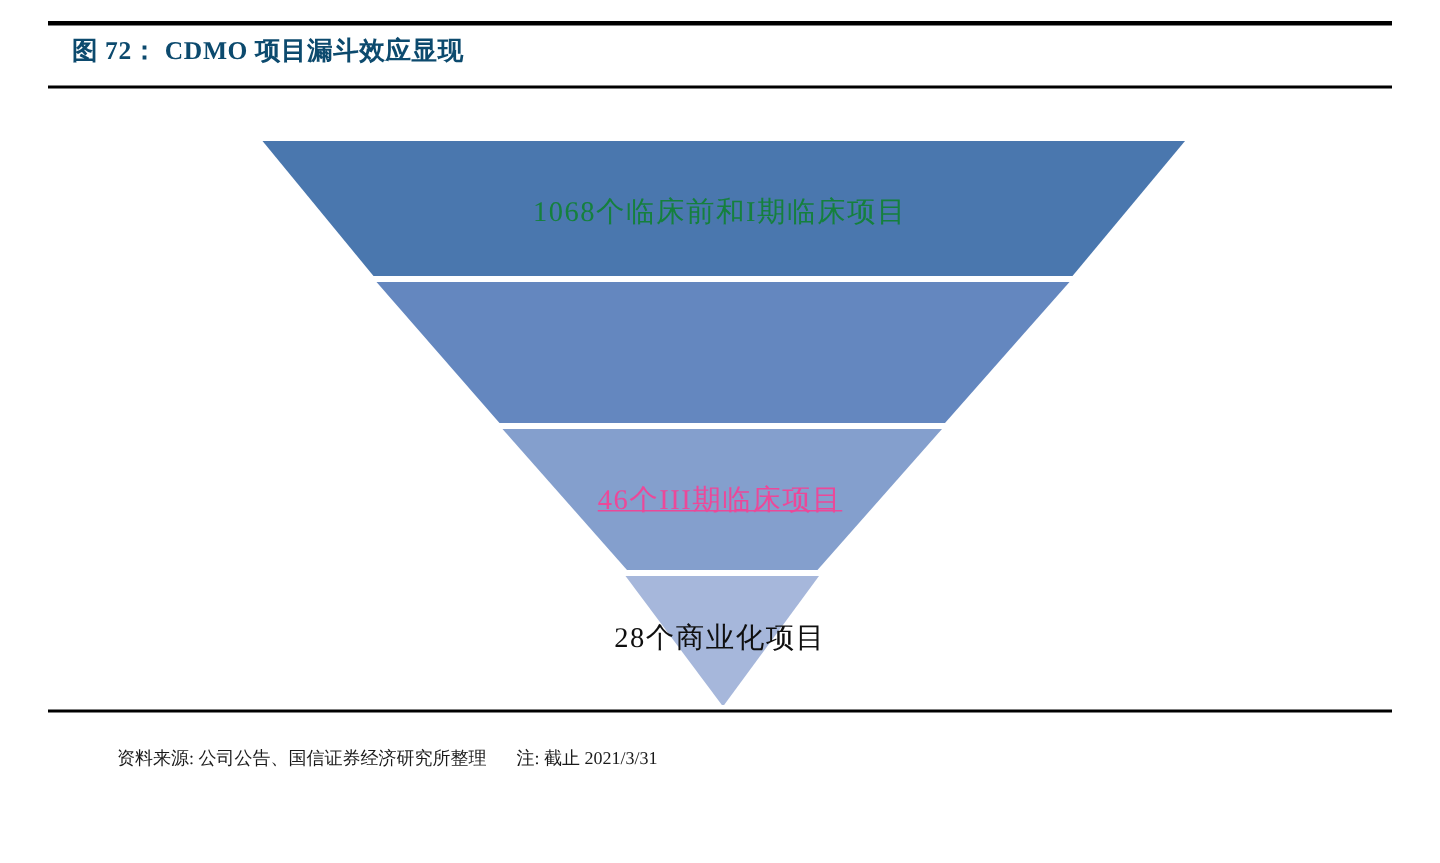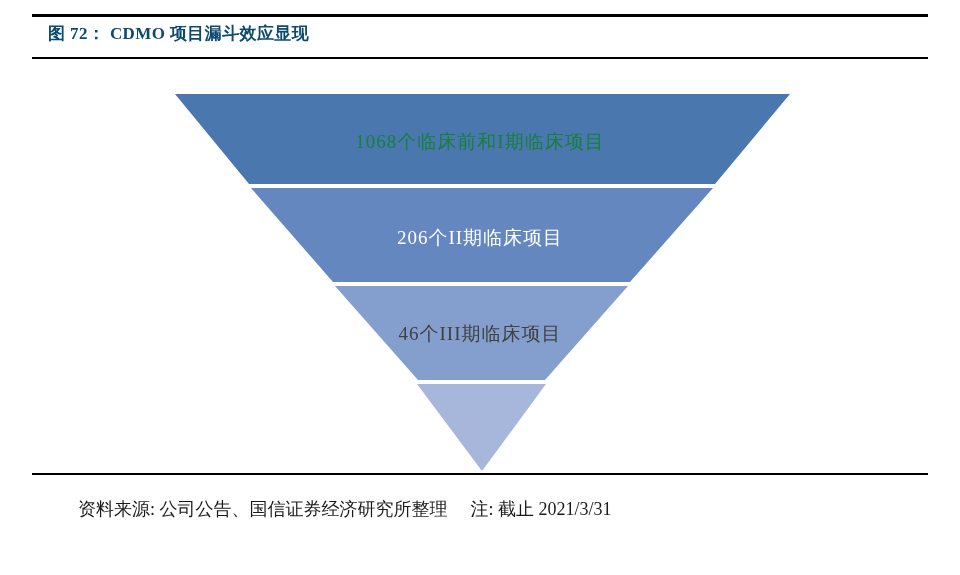--- a/index.html
+++ b/index.html
@@ -70,21 +70,21 @@
 
   .lbl-1 { left: 0; width: 896px; top: 72px; }
   .lbl-2 { left: 0; width: 896px; top: 168px; }
   .lbl-3 { left: 0; width: 896px; top: 264px; }
   .lbl-4 { left: 0; width: 896px; top: 356px; font-weight: normal; }
 
   .footer {
     position: absolute;
     left: 46px;
     top: 483px;
-    font-size: 18px;
+    font-size: 12px;
     color: #1a1a1a;
     white-space: nowrap;
     font-family: "Liberation Serif", "DejaVu Serif", serif;
   }
   .footer .gap { display: inline-block; width: 14px; }
 </style>
 </head>
 <body>
 
 <div class="figure-box">
@@ -99,24 +99,24 @@
 
     <svg class="funnel-svg" width="896" height="410" viewBox="0 0 896 410">
       <polygon points="143,34 758,34 683,124 217,124" fill="#4a77ae"></polygon>
       <polygon points="219,128 681,128 598,222 301,222" fill="#6487bf"></polygon>
       <polygon points="303,226 596,226 513,320 386,320" fill="#849fcd"></polygon>
       <polygon points="385,324 514,324 450,411" fill="#a6b7db"></polygon>
     </svg>
 
     <div class="funnel-label label-light lbl-1" style="color: #15803d;">1068个临床前和I期临床项目</div>
 
-    <div class="funnel-label label-light lbl-2" style="color: rgb(255, 255, 255);">206个II期临床项目</div>
 
-    <div class="funnel-label label-light lbl-3" style="color: #404040;">46个III期临床项目</div>
+    <div class="funnel-label label-light lbl-3" style="color: #ec4899; text-decoration: underline;">46个III期临床项目</div>
 
+    <div class="funnel-label label-dark lbl-4" style="color: rgb(15, 15, 15);">28个商业化项目</div>
 
   </div>
 
   <div class="rule rule-bottom"></div>
 
   <div class="footer">
     <span>资料来源: 公司公告、国信证券经济研究所整理</span>
     <span class="gap"></span>
     <span>注: 截止 2021/3/31</span>
   </div>

